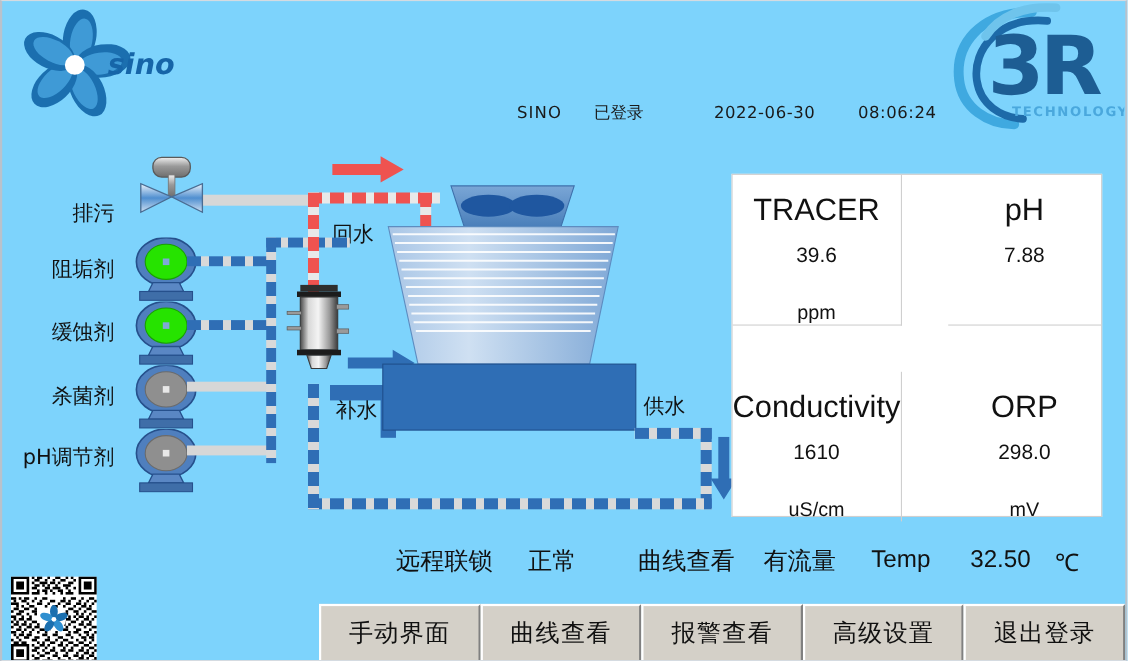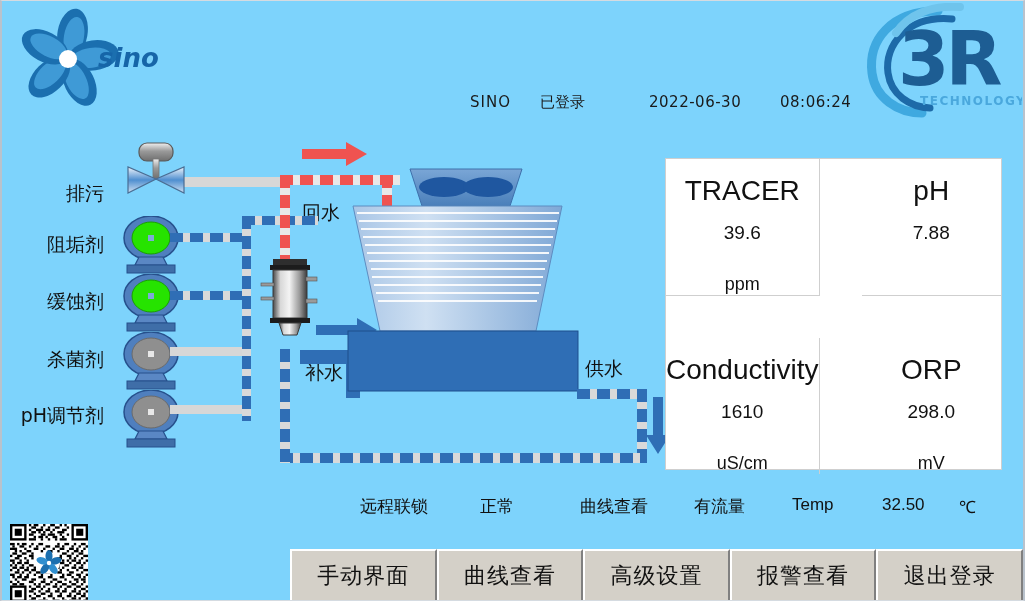--- a/index.html
+++ b/index.html
@@ -130,21 +130,21 @@
   .cell:nth-child(3), .cell:nth-child(4) { border-bottom: none; }
   .cell .name  { font-size: 28px; color: #111; line-height: 1.25; }
   .cell .value { font-size: 19px; color: #111; margin-top: 14px; }
   .cell .unit  { font-size: 18px; color: #111; margin-top: 30px; }
 
   
   #status {
     position: absolute;
     left: 0; top: 494px;
     width: 843px; height: 36px;
-    font-size: 17px;
+    font-size: 22px;
     color: #111;
     font-family: "DejaVu Sans", sans-serif;
     white-space: nowrap;
   }
   #status span { position: absolute; top: 0; }
   #st-l1 { left: 358px; }
   #st-v1 { left: 478px; }
   #st-l2 { left: 578px; }
   #st-v2 { left: 692px; }
   #st-l3 { left: 790px; font-family: "Liberation Sans", sans-serif; }
@@ -680,18 +680,18 @@
         <ellipse cx="0" cy="-26" rx="13" ry="22" fill="#1b6faf" transform="rotate(216)"></ellipse>
         <ellipse cx="0" cy="-26" rx="13" ry="22" fill="#2f8fd0" transform="rotate(288)"></ellipse>
         <circle cx="0" cy="0" r="8" fill="#ffffff"></circle>
       </g>
     </g>
   </svg>
 
   <div id="buttonbar">
     <div class="btn">手动界面</div>
     <div class="btn">曲线查看</div>
+    <div class="btn">报警查看</div>
     <div class="btn">高级设置</div>
-    <div class="btn">报警查看</div>
     <div class="btn">退出登录</div>
   </div>
 
 </div>
 
 </body></html>

